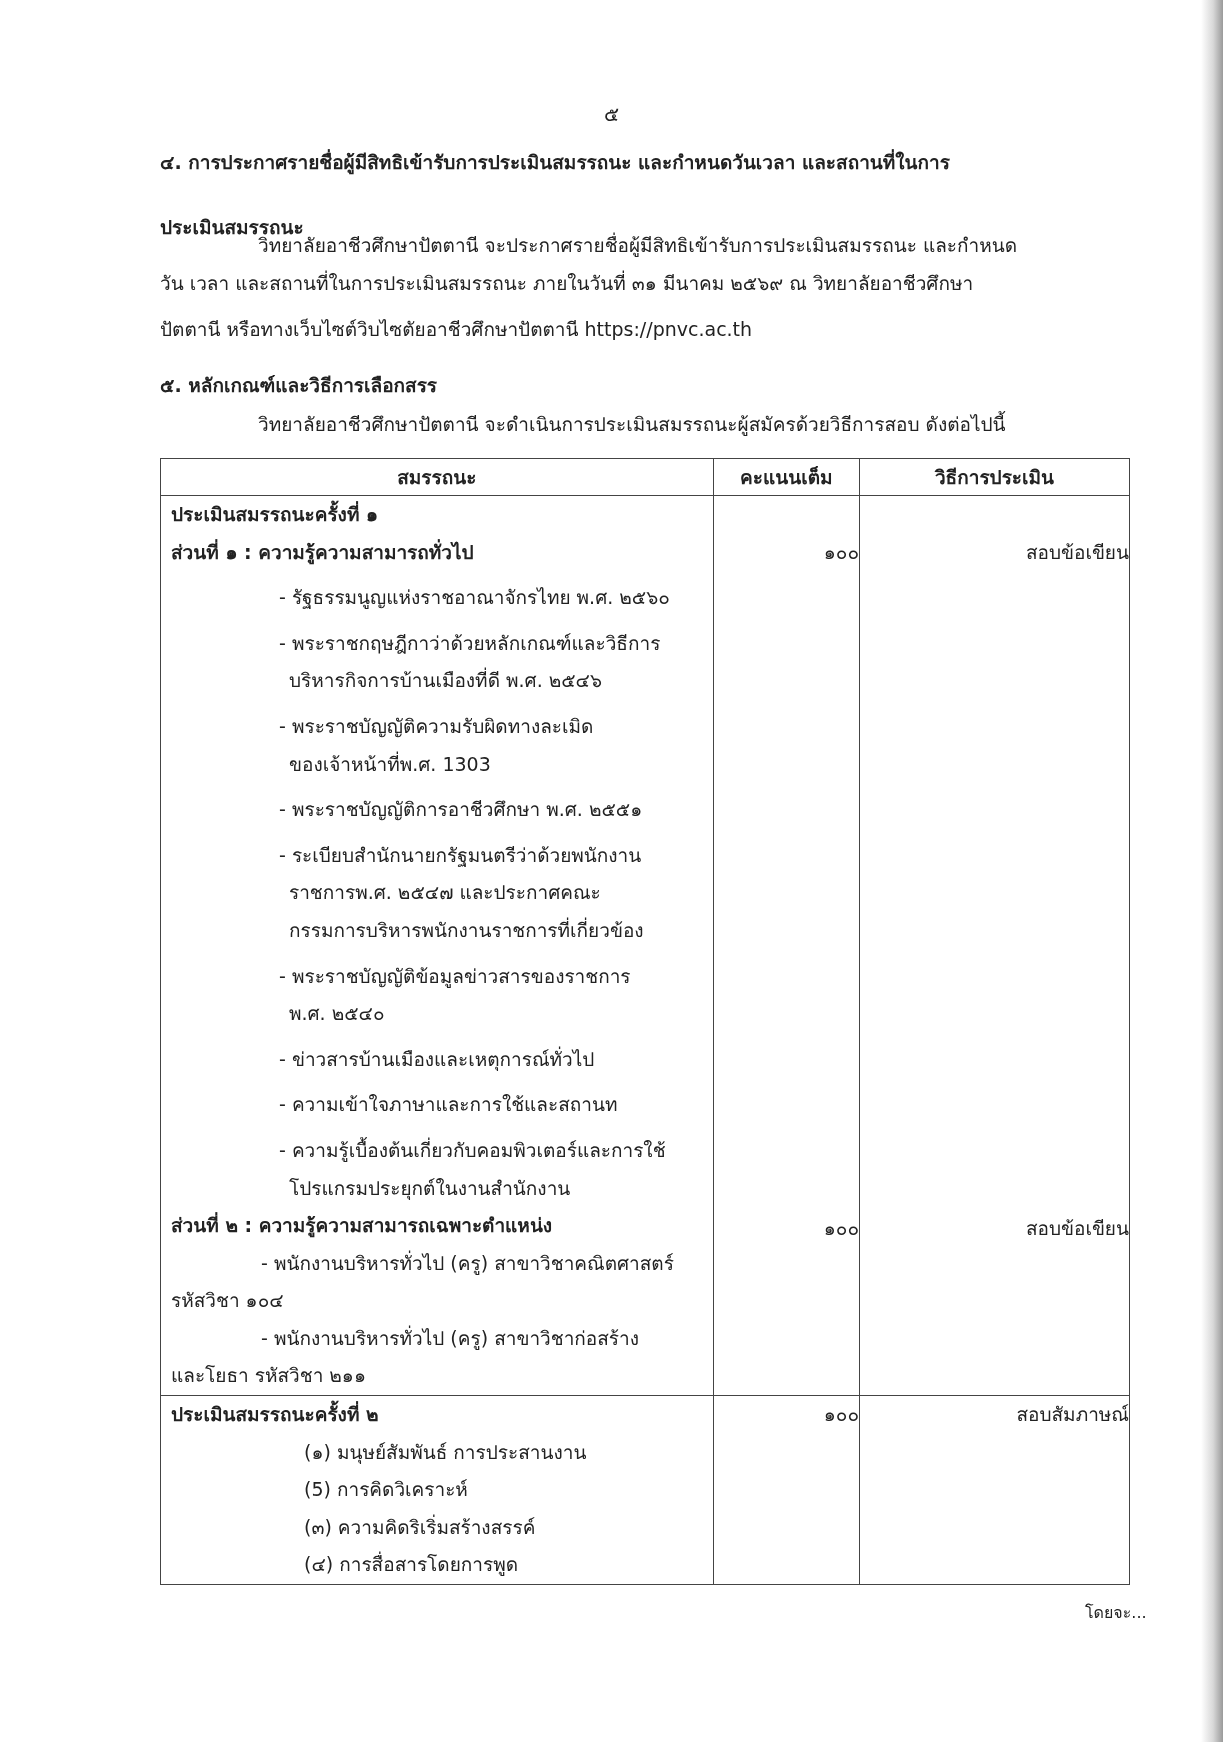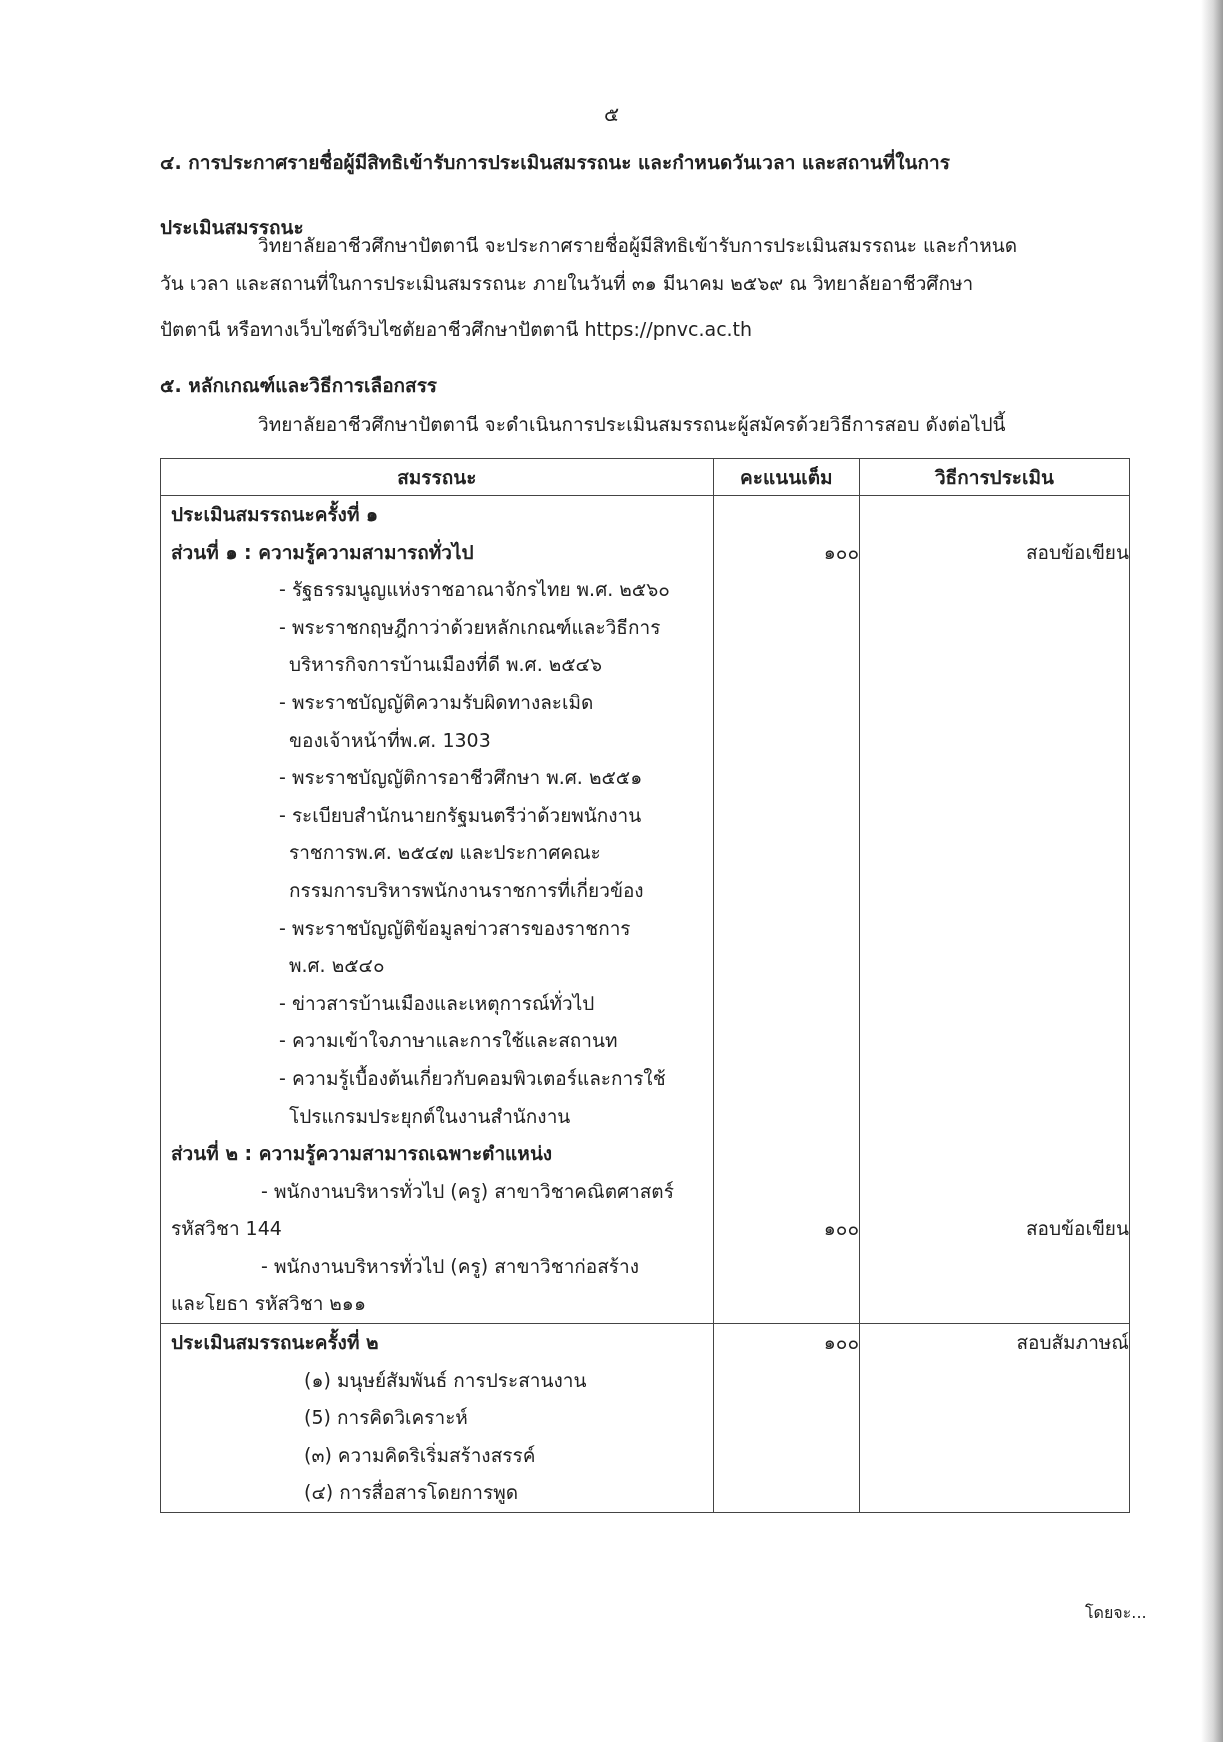--- a/index.html
+++ b/index.html
@@ -23,21 +23,21 @@
   table.comp th, table.comp td {
     border:1.5px solid #444; vertical-align:top; padding:0;
   }
   table.comp th {
     height:36px; font-weight:bold; text-align:center; vertical-align:middle;
   }
   .col1 { width:481px; }
   .col2 { width:135px; }
   .col3 { width:250px; }
   .cell-lines div { height:37.6px; line-height:37.6px; white-space:nowrap; }
-  .ind1 { padding-left:118px; }
+  .ind1 { padding-left:118px;margin-top:8px; }
   .ind1b { padding-left:128px; }
   .ind2 { padding-left:100px; }
   .ind3 { padding-left:143px; }
   .pad { padding-left:10px; }
   .center { text-align:right; }
   .footer { position:absolute; top:1600px; left:1085px; font-size:16px; }
 </style>
 </head>
 <body>
 
@@ -77,21 +77,21 @@
         <div class="ind1b">ราชการพ.ศ. ๒๕๔๗ และประกาศคณะ</div>
         <div class="ind1b">กรรมการบริหารพนักงานราชการที่เกี่ยวข้อง</div>
         <div class="ind1">- พระราชบัญญัติข้อมูลข่าวสารของราชการ</div>
         <div class="ind1b">พ.ศ. ๒๕๔๐</div>
         <div class="ind1">- ข่าวสารบ้านเมืองและเหตุการณ์ทั่วไป</div>
         <div class="ind1">- ความเข้าใจภาษาและการใช้และสถานท</div>
         <div class="ind1">- ความรู้เบื้องต้นเกี่ยวกับคอมพิวเตอร์และการใช้</div>
         <div class="ind1b">โปรแกรมประยุกต์ในงานสำนักงาน</div>
         <div class="pad bold">ส่วนที่ ๒ : ความรู้ความสามารถเฉพาะตำแหน่ง</div>
         <div class="ind2">- พนักงานบริหารทั่วไป (ครู) สาขาวิชาคณิตศาสตร์</div>
-        <div class="pad">รหัสวิชา 144</div>
+        <div class="pad">รหัสวิชา ๑๐๔</div>
         <div class="ind2">- พนักงานบริหารทั่วไป (ครู) สาขาวิชาก่อสร้าง</div>
         <div class="pad">และโยธา รหัสวิชา ๒๑๑</div>
       </td>
       <td class="col2 cell-lines center">
         <div></div>
         <div>๑๐๐</div>
         <div></div>
           <div></div>
           <div></div>
           <div></div>

